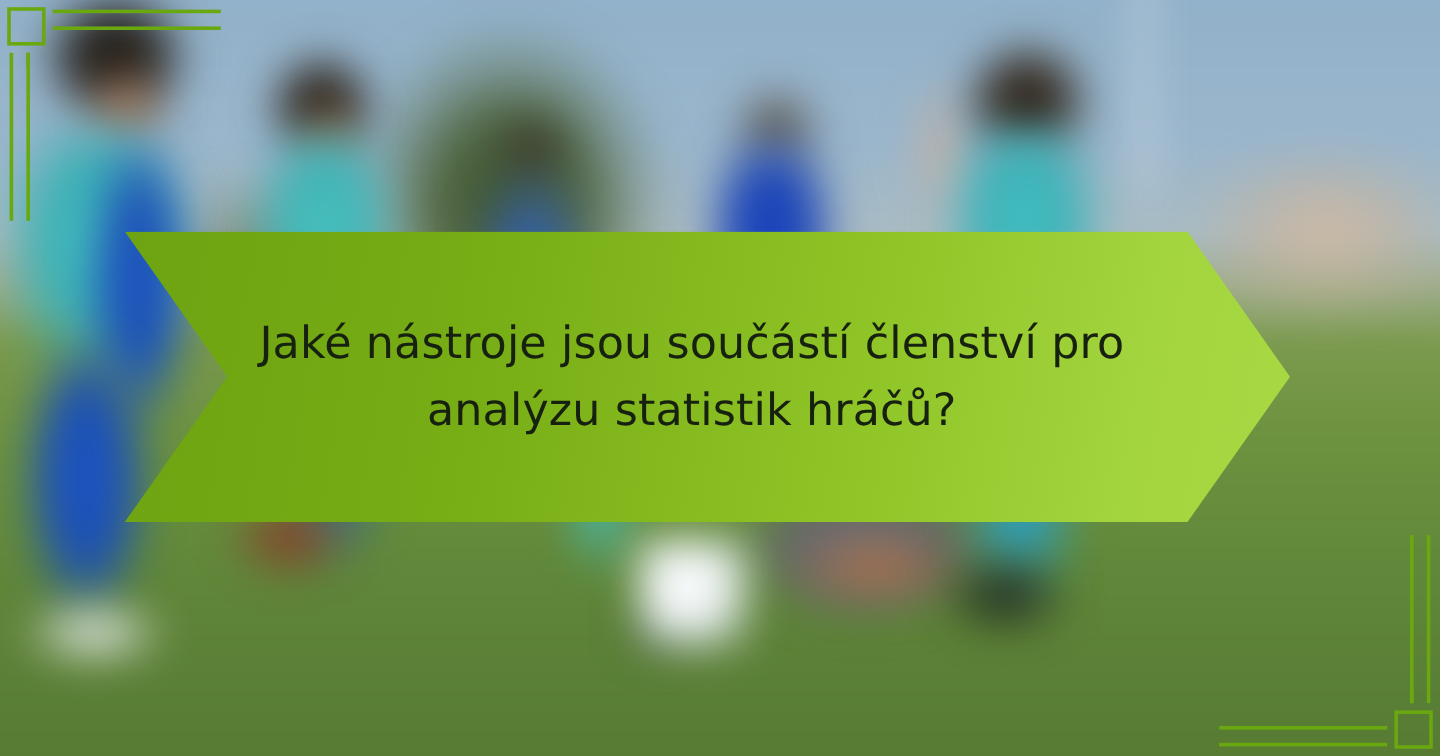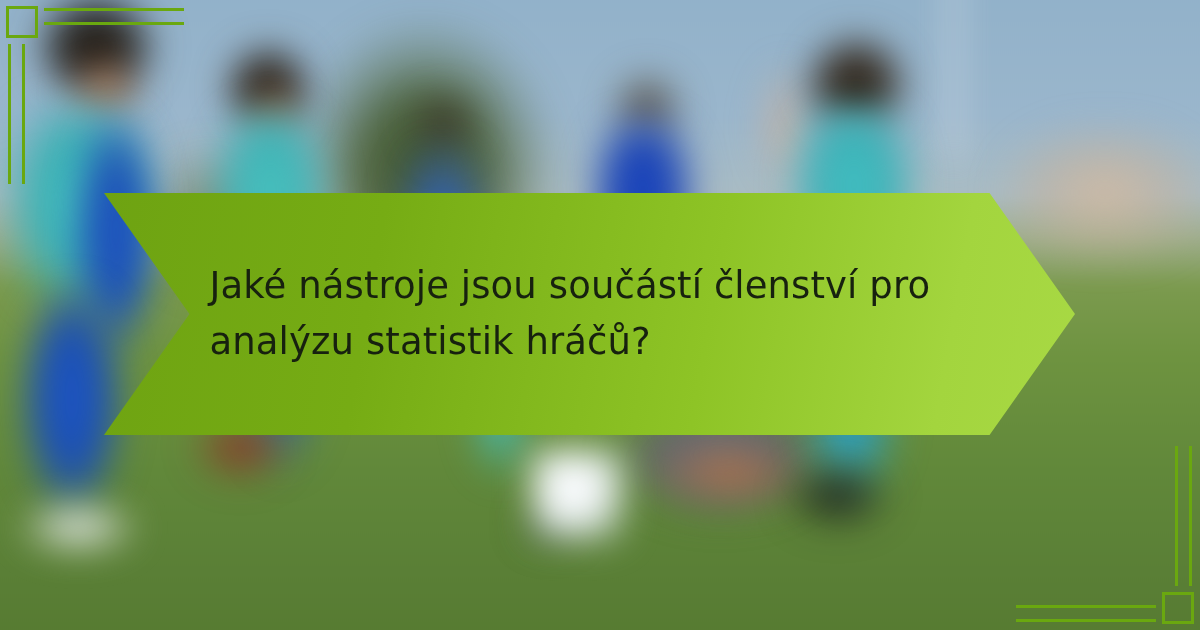--- a/index.html
+++ b/index.html
@@ -173,21 +173,21 @@
       0% 100%,
       8.8% 50%
     );
     display:flex;
     align-items:center;
     justify-content:center;
   }
 
   .banner-text {
     width:760px;
-    text-align:left;
+    text-align:center;
     color:#17210f;
     font-family:"DejaVu Sans", sans-serif;
     font-size:37px;
     line-height:1.52;
     font-weight:400;
     letter-spacing:.1px;
     padding-right:26px;
   }
 </style>
 </head>

